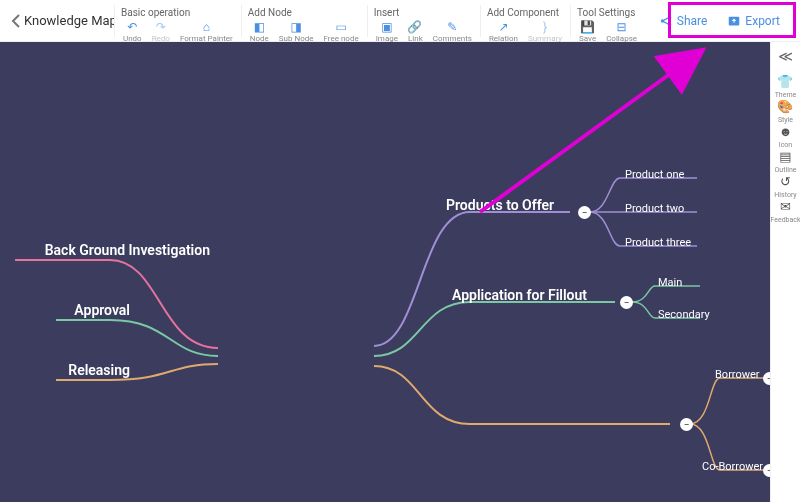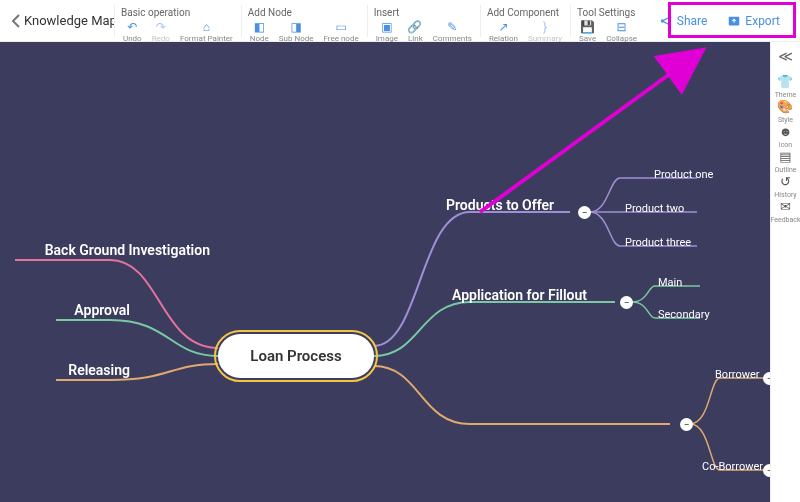--- a/index.html
+++ b/index.html
@@ -158,31 +158,28 @@
 
     <path d="M374 314 C 420 314 420 260 470 260 L615 260" stroke="#7bc8a4" stroke-width="2" fill="none"></path>
     <path d="M632 260 C 648 260 648 244 655 244 L700 244" stroke="#7bc8a4" stroke-width="1.5" fill="none"></path>
     <path d="M632 260 C 648 260 648 276 655 276 L700 276" stroke="#7bc8a4" stroke-width="1.5" fill="none"></path>
 
     <path d="M374 324 C 420 324 420 382 470 382 L670 382" stroke="#e0a96d" stroke-width="2" fill="none"></path>
     <path d="M690 382 C 710 382 710 336 720 336 L770 336" stroke="#e0a96d" stroke-width="1.5" fill="none"></path>
     <path d="M690 382 C 710 382 710 428 720 428 L770 428" stroke="#e0a96d" stroke-width="1.5" fill="none"></path>
   </svg>
 
-  <div class="node center-node">
-      <span>Loan Process</span>
-    </div>
 
   <div class="node branch-label left" style="left:-10px;top:200px;width:220px"><span>Back Ground Investigation</span></div>
   <div class="node branch-label left" style="left:-10px;top:260px;width:140px"><span>Approval</span></div>
   <div class="node branch-label left" style="left:-10px;top:320px;width:140px"><span>Releasing</span></div>
 
   <div class="node branch-label" style="left:446px;top:155px"><span>Products to Offer</span></div>
   <div class="minus" style="left:578px;top:164px">−</div>
-  <div class="node leaf" style="left:654px;top:126px"><span>Product one</span></div>
+  <div class="node leaf" style="left:625px;top:126px"><span>Product one</span></div>
   <div class="node leaf" style="left:625px;top:160px"><span>Product two</span></div>
   <div class="node leaf" style="left:625px;top:194px"><span>Product three</span></div>
 
   <div class="node branch-label" style="left:452px;top:245px"><span>Application for Fillout</span></div>
   <div class="minus" style="left:620px;top:254px">−</div>
   <div class="node leaf" style="left:658px;top:234px"><span>Main</span></div>
   <div class="node leaf" style="left:658px;top:266px"><span>Secondary</span></div>
 
   <div class="minus" style="left:680px;top:376px">−</div>
   <div class="node leaf" style="left:715px;top:326px"><span>Borrower</span></div>

